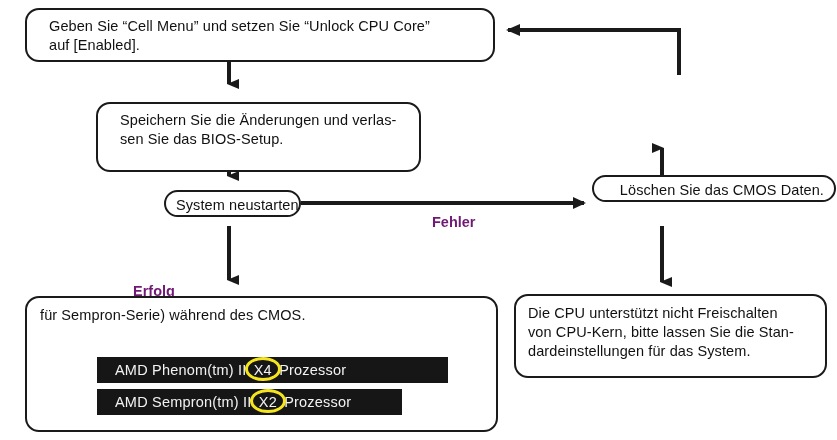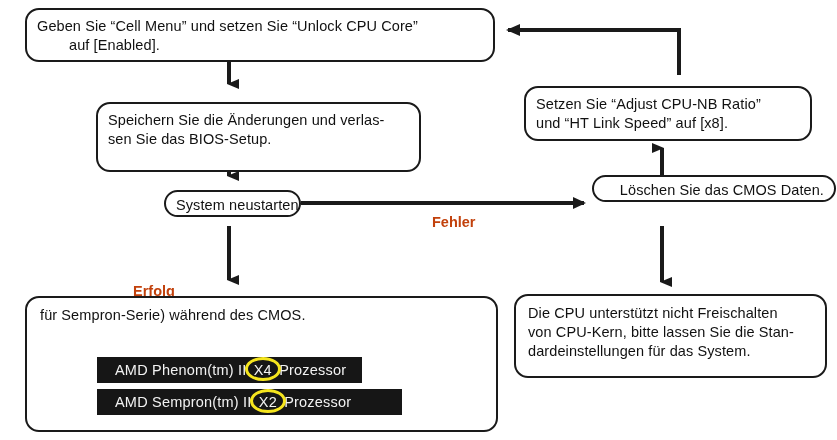--- a/index.html
+++ b/index.html
@@ -28,39 +28,39 @@
     box-sizing: border-box;
     border: 2px solid #1a1a1a;
     border-radius: 14px;
     background: #ffffff;
     color: #111111;
     font-size: 14.5px;
     line-height: 19px;
     letter-spacing: 0.1px;
   }
   .node .inner {
-    padding: 7px 10px 6px 10px;
+    padding: 7px 10px 6px 22px;
   }
   .node.justify .inner {
     text-align: justify;
     text-align-last: left;
   }
   .node.pill {
     border-radius: 20px;
     text-align: right;
   }
   .node.pill .inner {
     padding: 4px 10px 4px 10px;
     white-space: nowrap;
   }
   .edge-label {
     position: absolute;
     font-size: 14.5px;
     font-weight: bold;
-    color: #c2410c;
+    color: #701a75;
     white-space: nowrap;
   }
   .post-bar {
     position: absolute;
     background: #161616;
     color: #f2f2f2;
     font-size: 14.5px;
     line-height: 26px;
     height: 26px;
     white-space: nowrap;
@@ -132,21 +132,21 @@
     </g>
 
     <g>
       <path d="M679,75 L679,30 L508,30" stroke="#1a1a1a" stroke-width="4" fill="none" stroke-linejoin="miter" marker-end="url(#arrowleft)"></path>
     </g>
   </svg>
 
   <div class="node justify" style="left:25px; top:8px; width:470px; height:54px;">
     <div class="inner">
       <div>Geben Sie “Cell Menu” und setzen Sie “Unlock CPU Core”</div>
-      <div style="text-align:left;margin-left:32px;">auf [Enabled].</div>
+      <div style="text-align:left;">auf [Enabled].</div>
     </div>
   </div>
 
   <div class="node" style="left:96px; top:102px; width:325px; height:70px;">
     <div class="inner">
       <div>Speichern Sie die Änderungen und verlas-</div>
       <div>sen Sie das BIOS-Setup.</div>
     </div>
   </div>
 
@@ -157,38 +157,32 @@
   </div>
 
   <div class="edge-label" style="left:133px; top:238px;margin-top:45px;">Erfolg</div>
 
   <div class="edge-label" style="left:432px; top:214px;">Fehler</div>
 
   <div class="node" style="left:25px; top:296px; width:473px; height:136px;">
     <div class="inner" style="padding:8px 13px;">
       <div>für Sempron-Serie) während des CMOS.</div>
     </div>
-    <div class="post-bar" style="left:70px; top:59px; width:265px;">
+    <div class="post-bar" style="left:70px; top:59px; width:351px;">
       <span>AMD Phenom(tm) II</span>
       <span class="hl">X4</span>
       <span>Prozessor</span>
     </div>
     <div class="post-bar" style="left:70px; top:91px; width:305px;">
       <span>AMD Sempron(tm) II</span>
       <span class="hl">X2</span>
       <span>Prozessor</span>
     </div>
   </div>
 
-  <div class="node" style="left:524px; top:86px; width:288px; height:55px;">
-    <div class="inner" style="padding:7px 8px 6px 10px; white-space:nowrap;">
-      <div>Setzen Sie “Adjust CPU-NB Ratio”</div>
-      <div>und “HT Link Speed” auf [x8].</div>
-    </div>
-  </div>
 
   <div class="node pill" style="left:592px; top:175px; width:244px; height:27px;">
     <div class="inner">
       <span>Löschen Sie das CMOS Daten.</span>
     </div>
   </div>
 
   <div class="node justify" style="left:514px; top:294px; width:313px; height:84px;">
     <div class="inner" style="padding:8px 12px;">
       <div>Die CPU unterstützt nicht Freischalten</div>

